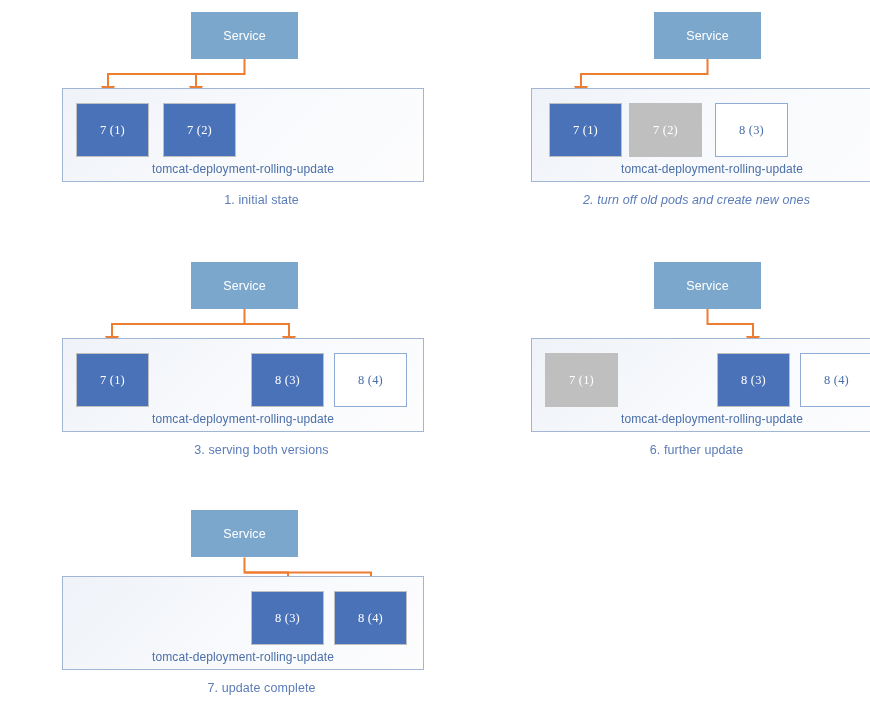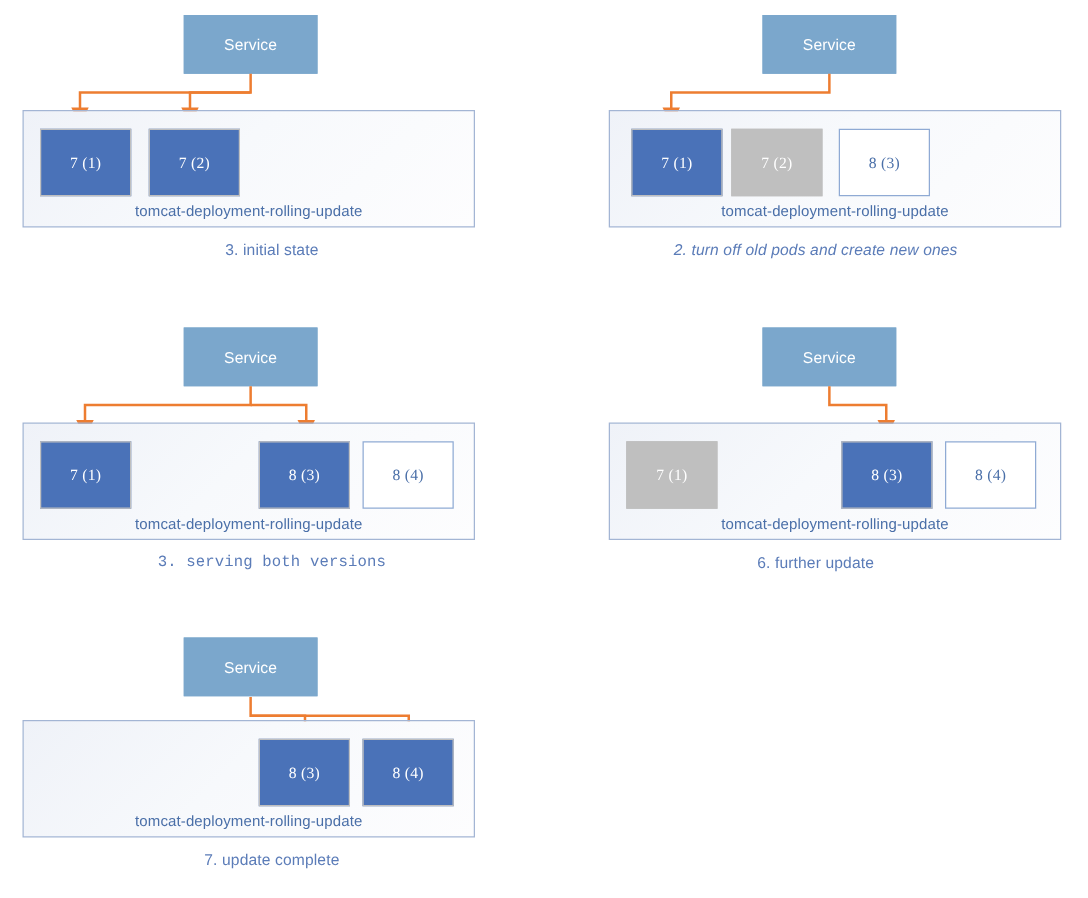--- a/index.html
+++ b/index.html
@@ -12,20 +12,21 @@
     height: 718px;
     position: relative;
     font-family: "Liberation Sans", sans-serif;
     overflow: hidden;
   }
 
   .panel {
     position: absolute;
     width: 435px;
     height: 239px;
+    margin-left: 44px;
   }
 
   
   .service-box {
     position: absolute;
     background: #7BA7CC;
     border: 1px solid #7BA7CC;
     color: #FFFFFF;
     font-size: 12.5px;
     display: flex;
@@ -122,21 +123,21 @@
     <div class="deployment-label">tomcat-deployment-rolling-update</div>
   </div>
 
   <div class="pod active" style="left:32px; top:103px; width:73px; height:54px;">
     <span>7 (1)</span>
   </div>
   <div class="pod active" style="left:119px; top:103px; width:73px; height:54px;">
     <span>7 (2)</span>
   </div>
 
-  <div class="caption" style="top:193px;">3. initial state</div>
+  <div class="caption" style="top:193px;">1. initial state</div>
 </div>
 
 <div class="panel" style="left:435px; top:0px;">
 
   <div class="service-box" style="left:175px; top:12px; width:107px; height:47px;">
     <span>Service</span>
   </div>
 
   <svg class="connectors" viewBox="0 0 435 239">
     <path d="M228.5 59 L228.5 74 L102 74 L102 88" fill="none" stroke="#ED7D31" stroke-width="2"></path>
@@ -180,21 +181,21 @@
   <div class="pod active" style="left:32px; top:113px; width:73px; height:54px;">
     <span>7 (1)</span>
   </div>
   <div class="pod active" style="left:207px; top:113px; width:73px; height:54px;">
     <span>8 (3)</span>
   </div>
   <div class="pod pending" style="left:290px; top:113px; width:73px; height:54px;">
     <span>8 (4)</span>
   </div>
 
-  <div class="caption" style="top:203px;font-family:Liberation Mono, monospace;">3. serving both versions</div>
+  <div class="caption" style="top:203px;">3. serving both versions</div>
 </div>
 
 <div class="panel" style="left:435px; top:240px;">
 
   <div class="service-box" style="left:175px; top:22px; width:107px; height:47px;">
     <span>Service</span>
   </div>
 
   <svg class="connectors" viewBox="0 0 435 239">
     <path d="M228.5 69 L228.5 84 L274 84 L274 98" fill="none" stroke="#ED7D31" stroke-width="2"></path>

